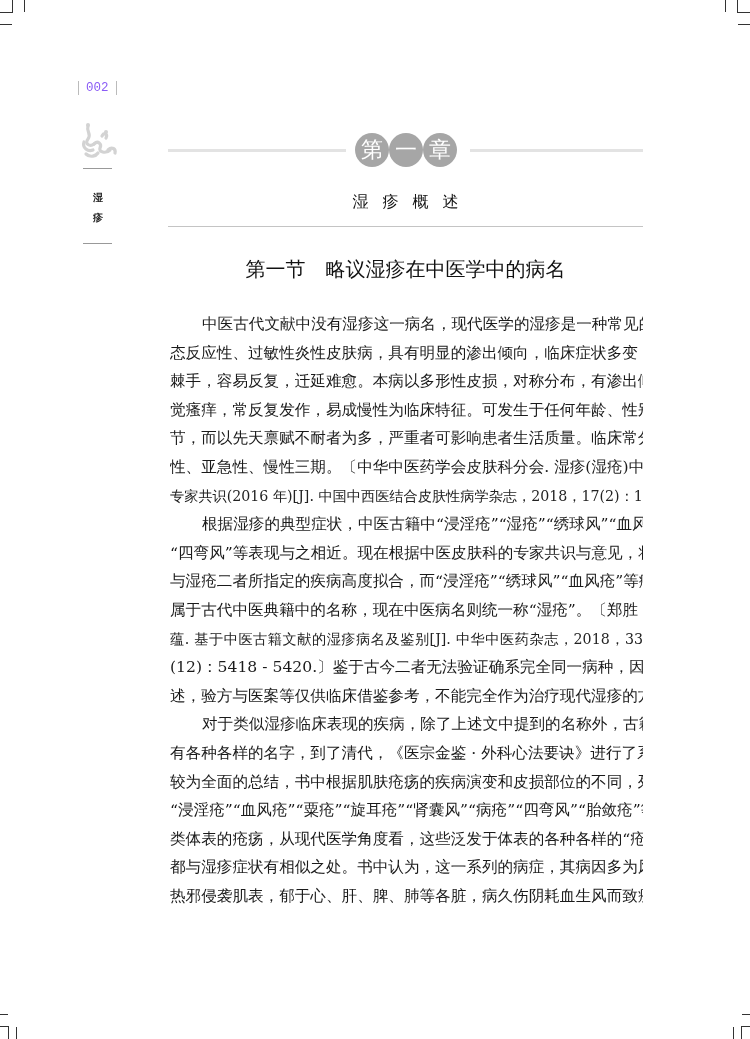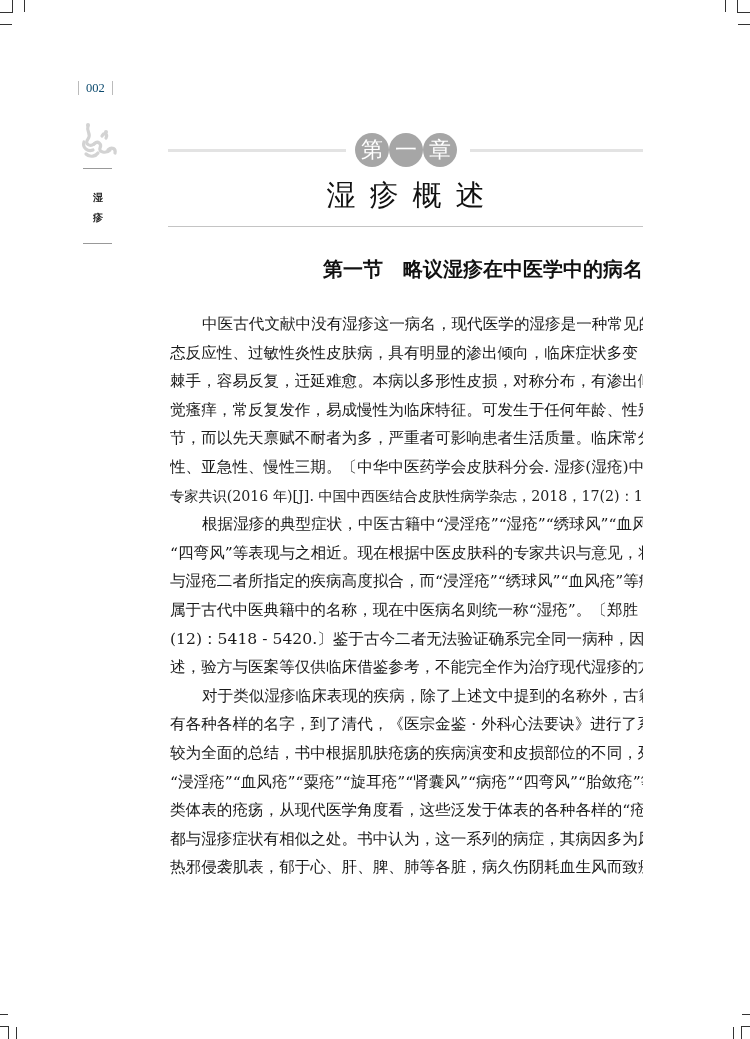--- a/index.html
+++ b/index.html
@@ -1,34 +1,34 @@
 <!DOCTYPE html>
 <html><head>
 <meta charset="utf-8">
 <style>
   html, body { margin:0; padding:0; background:#ffffff; }
   body { width:750px; height:1039px; position:relative; overflow:hidden;
          font-family: "DejaVu Serif", "Liberation Serif", serif; color:#1a1a1a; }
   .crop { position:absolute; background:#333; }
   .page-num-wrap { position:absolute; left:78px; top:79px; height:18px; display:flex; align-items:center; }
   .page-num-wrap .bar { width:1px; height:14px; background:#bbb; }
-  .page-num { font-family:Liberation Serif, serif; font-size:12.5px; color:#0c4a6e; padding:0 7px; }
+  .page-num { font-family:Liberation Mono, monospace; font-size:12.5px; color:#8b5cf6; padding:0 7px; }
   .ornament { position:absolute; left:80px; top:122px; width:38px; height:40px; }
   .side-line { position:absolute; left:83px; width:29px; height:1px; background:#999; }
   .side-title { position:absolute; left:88px; top:188px; width:20px; font-size:10px; line-height:20px;
                 text-align:center; color:#222; font-weight:bold; }
   .chap-line { position:absolute; top:149px; height:3px; background:#e3e3e3; }
   .chap-circles { position:absolute; top:133px; left:355px; display:flex; gap:0px; }
   .chap-circle { width:34px; height:34px; border-radius:50%; background:#a6a6a6; color:#fff;
                  font-size:22px; line-height:34px; text-align:center; margin-right:0px; }
-  .chap-title { position:absolute; top:176px; left:168px; width:475px; text-align:center;
-                font-size:29px; letter-spacing:14px; color:#111; padding-left:14px; box-sizing:border-box; }
+  .chap-title { position:absolute; top:192px; left:168px; width:475px; text-align:center;
+                font-size:16px; letter-spacing:14px; color:#111; padding-left:14px; box-sizing:border-box; }
   .chap-rule { position:absolute; left:168px; top:226px; width:475px; height:1px; background:#c4c4c4; }
-  .sec-title { position:absolute; left:168px; top:256px; width:475px; text-align:right; font-size:20px;
-               font-weight:bold; color:#111; }
+  .sec-title { position:absolute; left:168px; top:256px; width:475px; text-align:center; font-size:20px;
+               font-weight:normal; color:#111; }
   .body-text { position:absolute; left:170px; top:310px; width:473px; }
   .line { height:28.6px; line-height:28.6px; font-size:15.6px; white-space:nowrap;
           text-align:justify; text-align-last:justify; overflow:hidden; }
   .line.indent { padding-left:32px; }
   .line.last { text-align-last:left; }
   .line.ref { font-size:14.2px; color:#222; }
 </style>
 </head>
 <body>
 
@@ -94,20 +94,21 @@
     <div class="line">态反应性、过敏性炎性皮肤病，具有明显的渗出倾向，临床症状多变，治疗</div>
     <div class="line">棘手，容易反复，迁延难愈。本病以多形性皮损，对称分布，有渗出倾向，自</div>
     <div class="line">觉瘙痒，常反复发作，易成慢性为临床特征。可发生于任何年龄、性别和季</div>
     <div class="line">节，而以先天禀赋不耐者为多，严重者可影响患者生活质量。临床常分为急</div>
     <div class="line">性、亚急性、慢性三期。〔中华中医药学会皮肤科分会. 湿疹(湿疮)中医诊疗</div>
     <div class="line ref">专家共识(2016 年)[J]. 中国中西医结合皮肤性病学杂志，2018，17(2)：181 -</div>
     <div class="line indent">根据湿疹的典型症状，中医古籍中“浸淫疮”“湿疮”“绣球风”“血风疮”</div>
     <div class="line">“四弯风”等表现与之相近。现在根据中医皮肤科的专家共识与意见，将湿疹</div>
     <div class="line">与湿疮二者所指定的疾病高度拟合，而“浸淫疮”“绣球风”“血风疮”等病名均</div>
     <div class="line">属于古代中医典籍中的名称，现在中医病名则统一称“湿疮”。〔郑胜，孙丽</div>
+    <div class="line ref">蕴. 基于中医古籍文献的湿疹病名及鉴别[J]. 中华中医药杂志，2018，33</div>
     <div class="line">(12)：5418 - 5420.〕鉴于古今二者无法验证确系完全同一病种，因此其中论</div>
     <div class="line">述，验方与医案等仅供临床借鉴参考，不能完全作为治疗现代湿疹的方药规</div>
     <div class="line indent">对于类似湿疹临床表现的疾病，除了上述文中提到的名称外，古籍中尚</div>
     <div class="line">有各种各样的名字，到了清代，《医宗金鉴 · 外科心法要诀》进行了系统性的</div>
     <div class="line">较为全面的总结，书中根据肌肤疮疡的疾病演变和皮损部位的不同，列举了</div>
     <div class="line">“浸淫疮”“血风疮”“粟疮”“旋耳疮”“肾囊风”“病疮”“四弯风”“胎敛疮”等各</div>
     <div class="line">类体表的疮疡，从现代医学角度看，这些泛发于体表的各种各样的“疮”“风”</div>
     <div class="line">都与湿疹症状有相似之处。书中认为，这一系列的病症，其病因多为风、湿、</div>
     <div class="line">热邪侵袭肌表，郁于心、肝、脾、肺等各脏，病久伤阴耗血生风而致瘙痒增剧，</div>
   </div>

